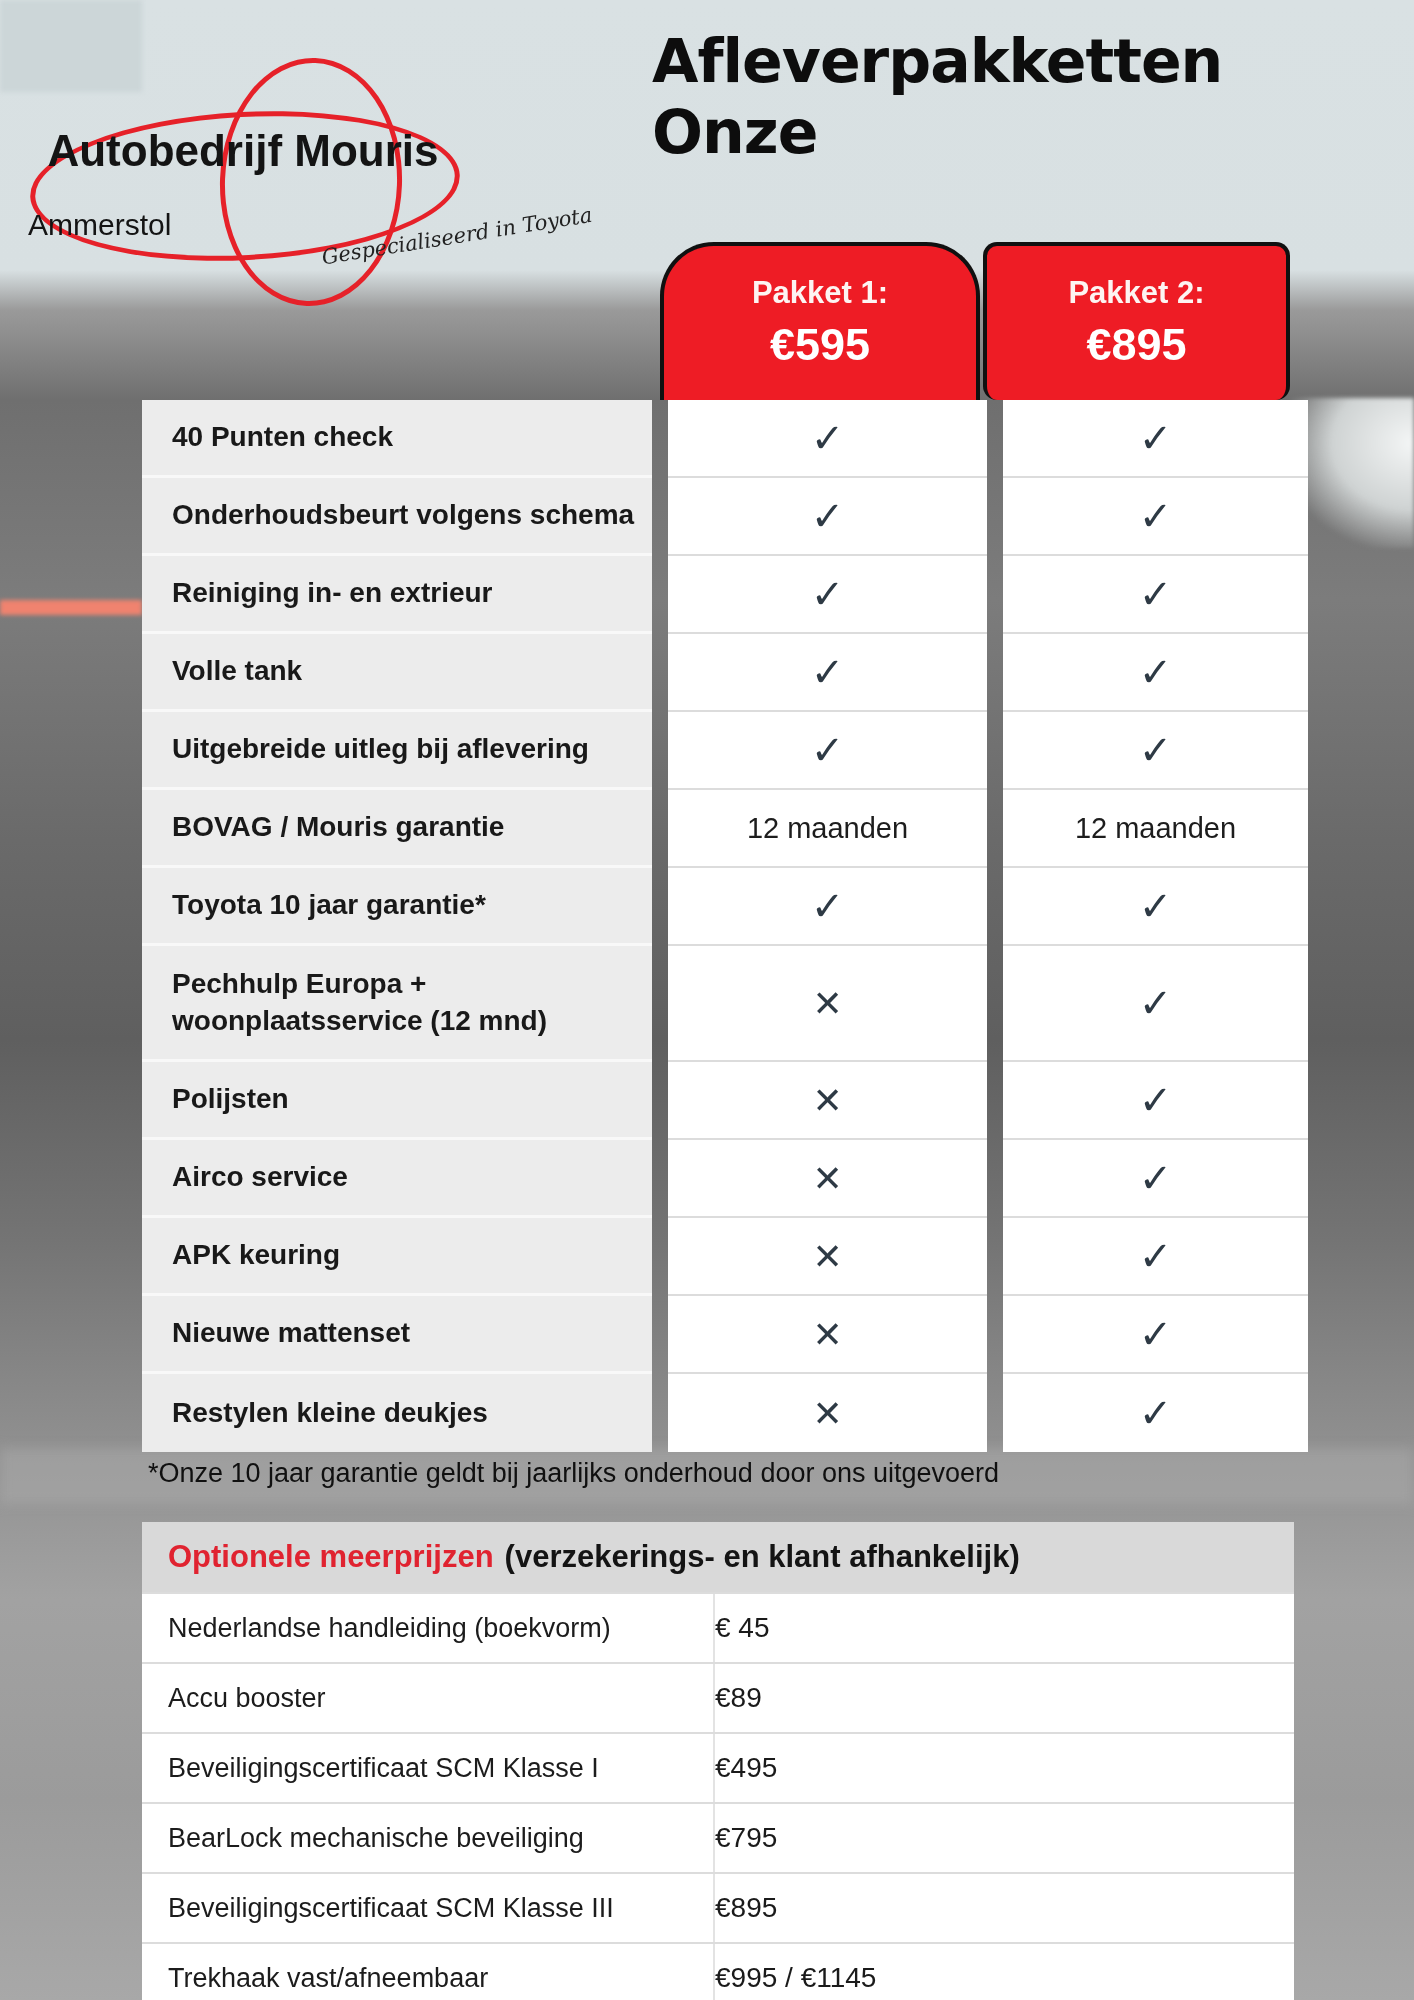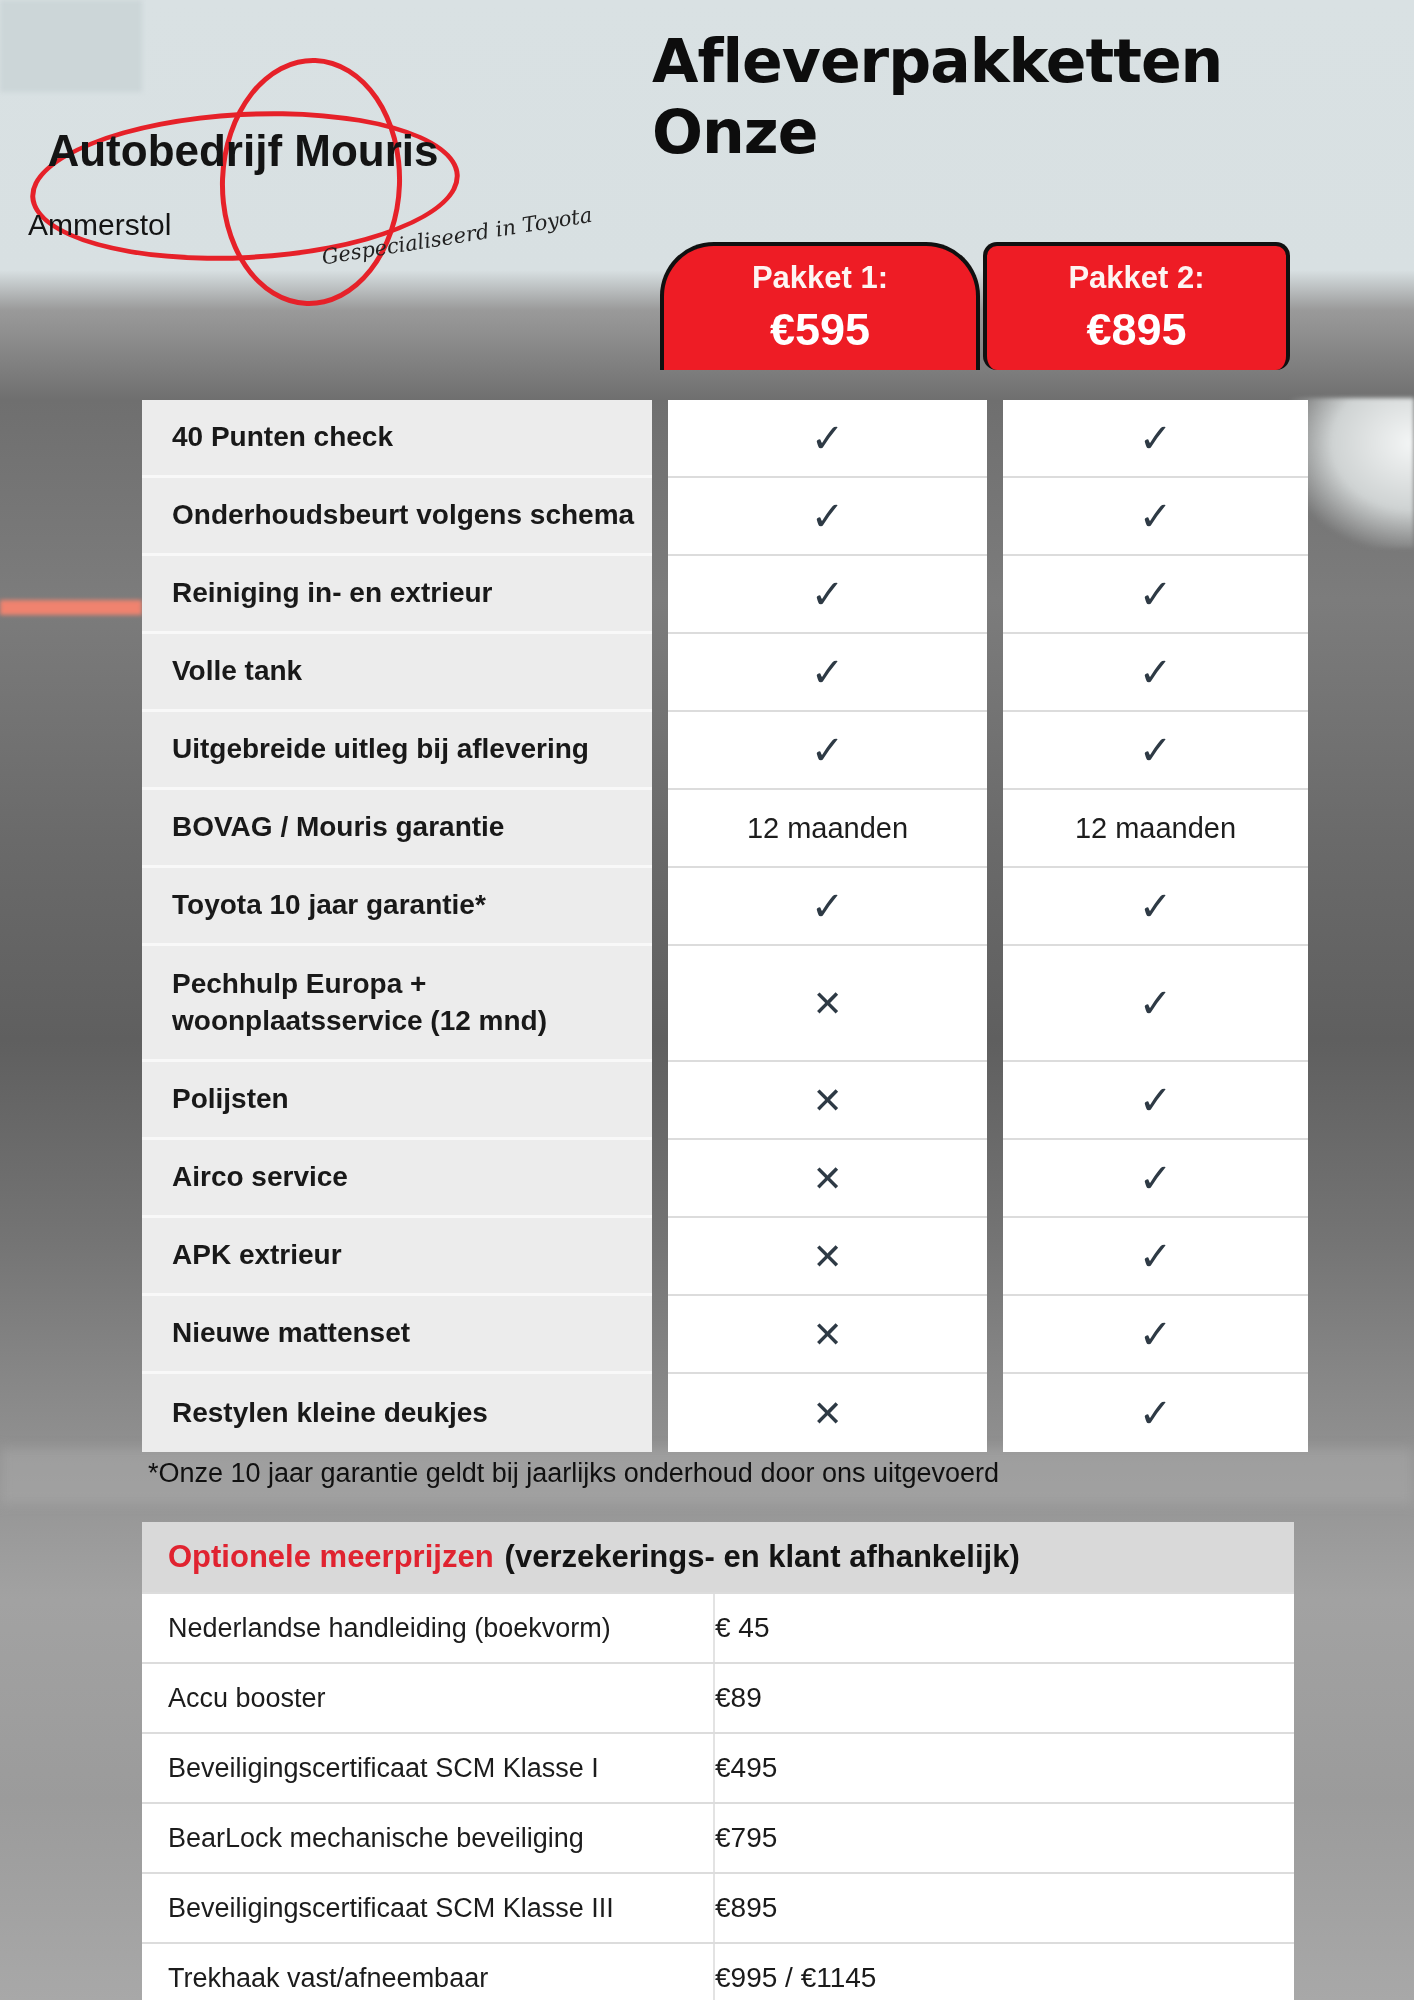--- a/index.html
+++ b/index.html
@@ -32,21 +32,21 @@
   .logo-tagline{position:absolute;left:292px;top:192px;width:300px;
     font-family:"DejaVu Serif","Liberation Serif",serif;font-style:italic;
     font-size:21px;color:#222;transform:rotate(-9deg);}
 
   
   .title{position:absolute;left:652px;top:26px;width:700px;
     font-family:"DejaVu Sans","Liberation Sans",sans-serif;
     font-size:60px;line-height:1.18;font-weight:700;color:#0d0d0d;letter-spacing:-1px;}
 
   
-  .tab{position:absolute;top:242px;height:128px;background:#ee1c25;
+  .tab{position:absolute;top:242px;height:158px;background:#ee1c25;
     border:4px solid #101010;border-bottom:none;border-radius:54px 54px 0 0;
     box-sizing:border-box;display:flex;flex-direction:column;align-items:center;justify-content:center;gap:8px;}
   .tab1{left:660px;width:320px;}
   .tab2{left:983px;width:307px;border-radius:14px;}
   .tab .pkg-name{color:#fdf4f2;font-size:31px;font-weight:700;}
   .tab .pkg-price{color:#ffffff;font-size:45px;font-weight:700;}
 
   
   .cmp{position:absolute;left:142px;top:400px;width:1146px;
     display:grid;grid-template-columns:510px 319px 305px;column-gap:16px;
@@ -140,21 +140,21 @@
     <div class="val mark">✓</div>
 
     <div class="lab">Polijsten</div>
     <div class="val mark cross">✕</div>
     <div class="val mark">✓</div>
 
     <div class="lab">Airco service</div>
     <div class="val mark cross">✕</div>
     <div class="val mark">✓</div>
 
-    <div class="lab">APK extrieur</div>
+    <div class="lab">APK keuring</div>
     <div class="val mark cross">✕</div>
     <div class="val mark">✓</div>
 
     <div class="lab">Nieuwe mattenset</div>
     <div class="val mark cross">✕</div>
     <div class="val mark">✓</div>
 
     <div class="lab last">Restylen kleine deukjes</div>
     <div class="val mark cross last">✕</div>
     <div class="val mark last">✓</div>

